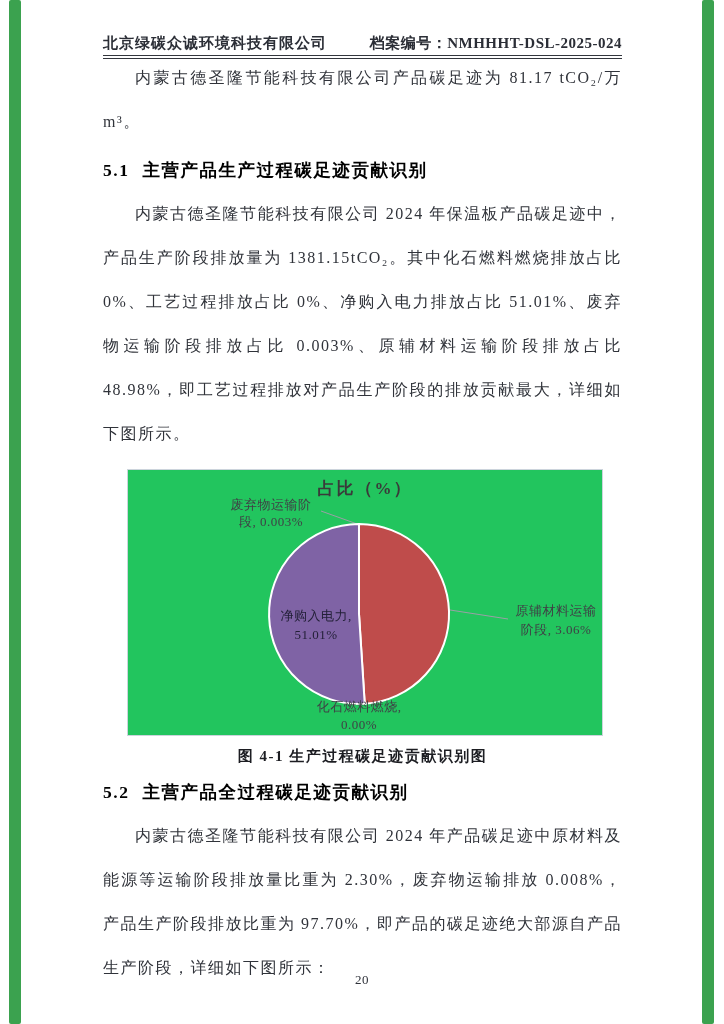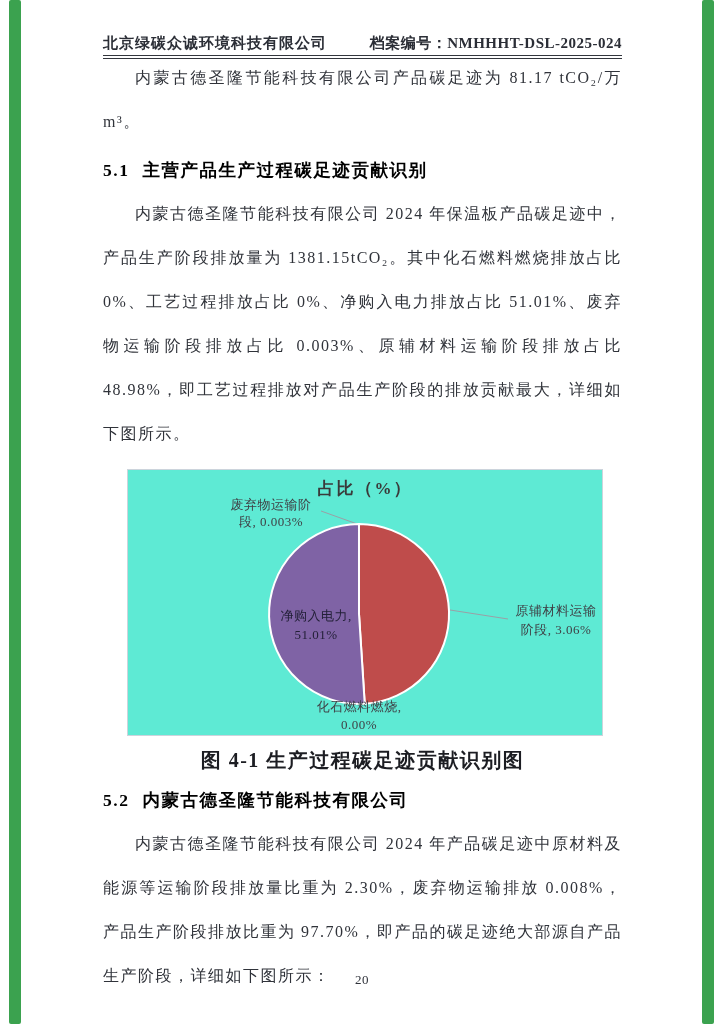--- a/index.html
+++ b/index.html
@@ -24,37 +24,37 @@
     margin:0;font-size:16px;line-height:44px;letter-spacing:1.5px;
     text-align:justify;text-indent:2em;color:#30333a;
   }
   .p1{margin-top:21px;}
   h2.sec{
     margin:14px 0 10px 0;font-size:17.5px;font-weight:bold;color:#000000;
     letter-spacing:1.5px;display:flex;align-items:baseline;gap:13px;
   }
   .chart-box{
     position:relative;margin:13px 0 0 24px;width:476px;height:267px;
-    border:1px solid #ccd4dc;background:#5eead4;box-sizing:border-box;
+    border:1px solid #ccd4dc;background:#22c55e;box-sizing:border-box;
   }
   .chart-title{
     position:absolute;top:7px;left:0;width:100%;text-align:center;
     font-size:17px;font-weight:bold;color:#3a3a3a;letter-spacing:2px;
   }
   .pie-svg{position:absolute;left:0;top:0;}
   .pie-label{
     position:absolute;font-size:13px;line-height:17px;text-align:center;
     white-space:pre-line;color:#3f4146;letter-spacing:0.5px;
   }
   .lbl-waste{left:78px;top:26px;width:130px;}
   .lbl-power{left:128px;top:136px;width:120px;color:#232038;line-height:19px;}
   .lbl-fossil{left:166px;top:228px;width:130px;line-height:18px;}
   .lbl-material{left:380px;top:131px;width:96px;line-height:19px;}
   .caption{
-    margin-top:11px;text-align:center;font-size:20px;font-weight:bold;
+    margin-top:11px;text-align:center;font-size:15px;font-weight:bold;
     color:#1c1d22;letter-spacing:1.5px;
   }
   .h52{margin-top:16px;}
   .page-num{
     position:absolute;left:0;top:941px;width:100%;text-align:center;
     font-size:13px;color:#2f323a;letter-spacing:0.5px;margin-top:31px;
   }
 </style>
 </head>
 <body>
@@ -95,20 +95,20 @@
     <div class="pie-label lbl-fossil">化石燃料燃烧,
 0.00%</div>
     <div class="pie-label lbl-material">原辅材料运输
 阶段, 3.06%</div>
   </div>
 
   <div class="caption">图 4-1 生产过程碳足迹贡献识别图</div>
 
   <h2 class="sec h52">
     <span>5.2</span>
-    <span>内蒙古德圣隆节能科技有限公司</span>
+    <span>主营产品全过程碳足迹贡献识别</span>
   </h2>
 
   <p class="body-p">内蒙古德圣隆节能科技有限公司 2024 年产品碳足迹中原材料及能源等运输阶段排放量比重为 2.30%，废弃物运输排放 0.008%，产品生产阶段排放比重为 97.70%，即产品的碳足迹绝大部源自产品生产阶段，详细如下图所示：</p>
 
 </div>
 
 <div class="page-num">20</div>
 
 </body></html>

